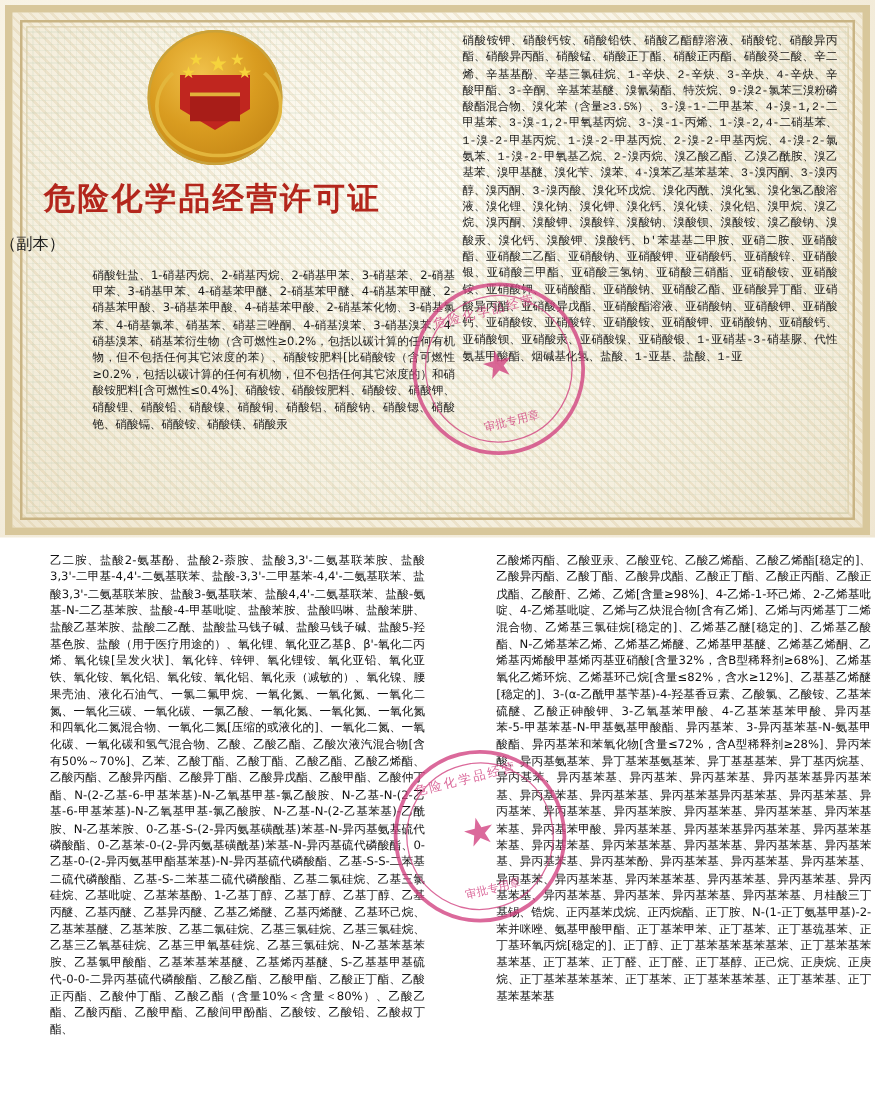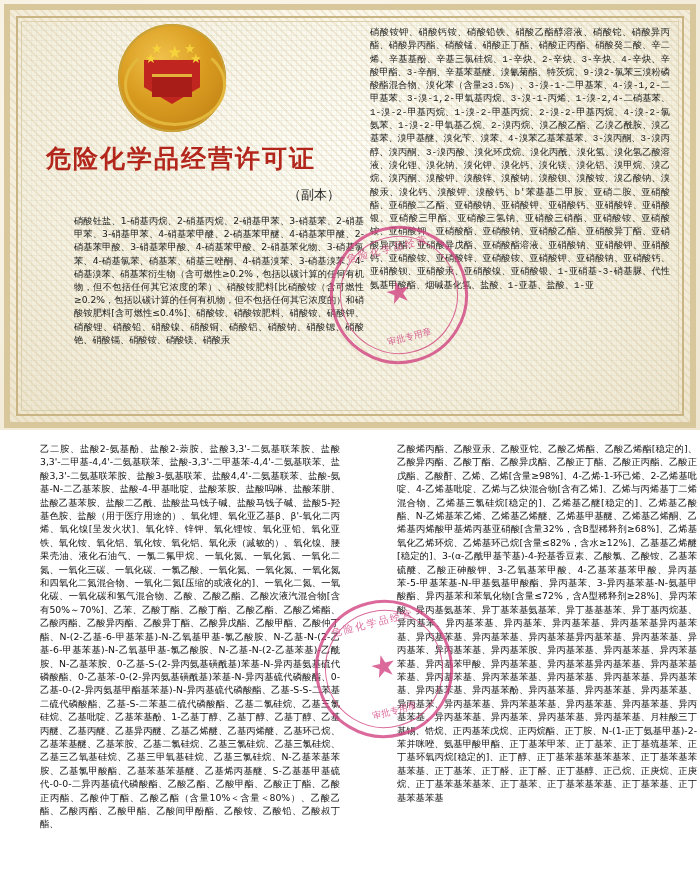--- a/index.html
+++ b/index.html
@@ -72,24 +72,24 @@
   .emblem .s5{left:72px;top:28px;}
   .emblem .wheat{
     position:absolute;left:6px;top:20px;width:96px;height:76px;
     border:3px solid #e3b63c;border-radius:50%;
     border-top-color:transparent;
   }
 
   .cert-title{
     position:absolute;left:0;top:142px;width:340px;text-align:center;
     font-family:"DejaVu Sans","Liberation Sans",sans-serif;
-    font-size:25px;font-weight:bold;color:#b3261c;letter-spacing:2px;padding-left:11px;
+    font-size:25px;font-weight:bold;color:#b3261c;letter-spacing:2px;
   }
   .cert-sub{
-    position:absolute;left:0;top:186px;width:340px;text-align:right;
+    position:absolute;left:0;top:186px;width:340px;text-align:left;
     font-size:13px;color:#222;
   }
 
   
   .cert-left-text{
     position:absolute;left:42px;top:214px;width:290px;
     font-size:9.2px;line-height:13.2px;color:#1a1a1a;text-align:justify;
     font-family:"DejaVu Sans","Liberation Sans",sans-serif;
     margin-left:32px;
   }

